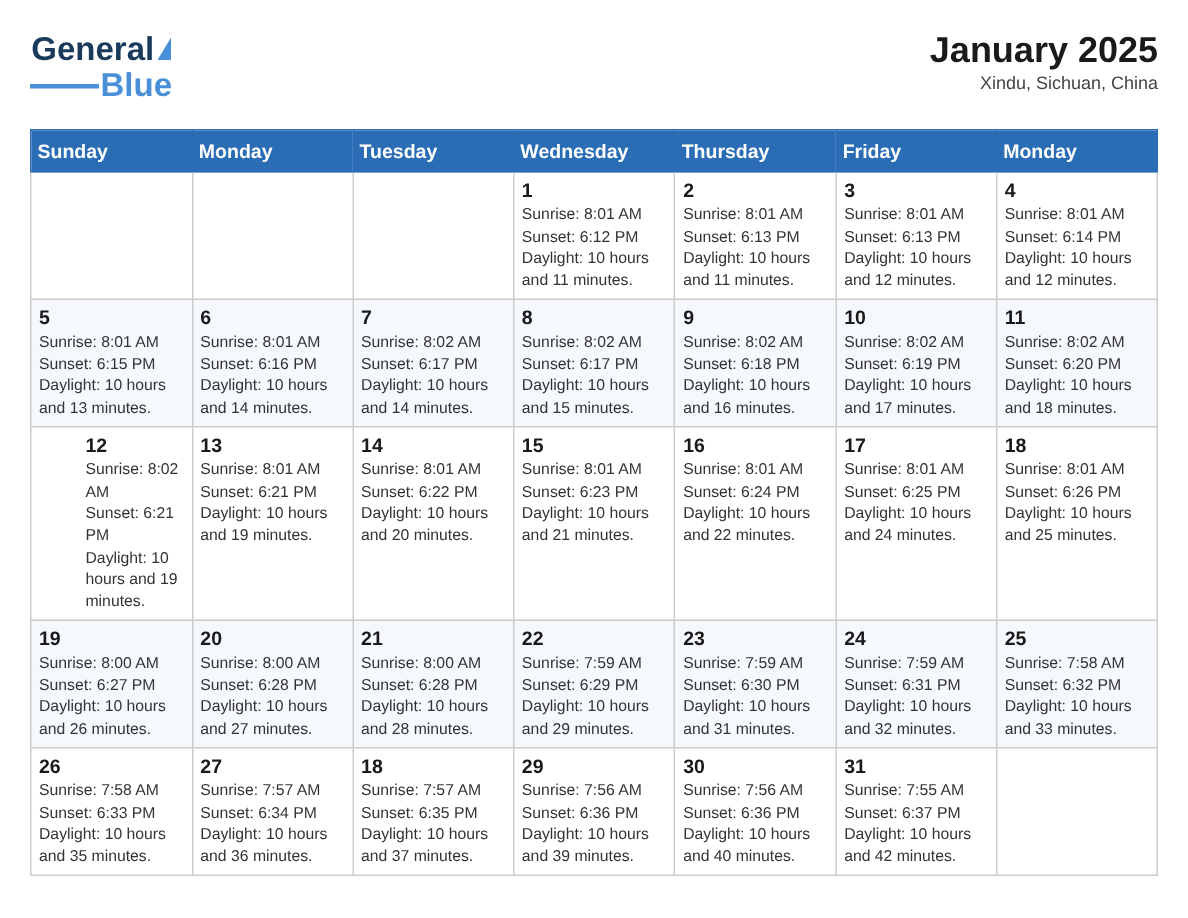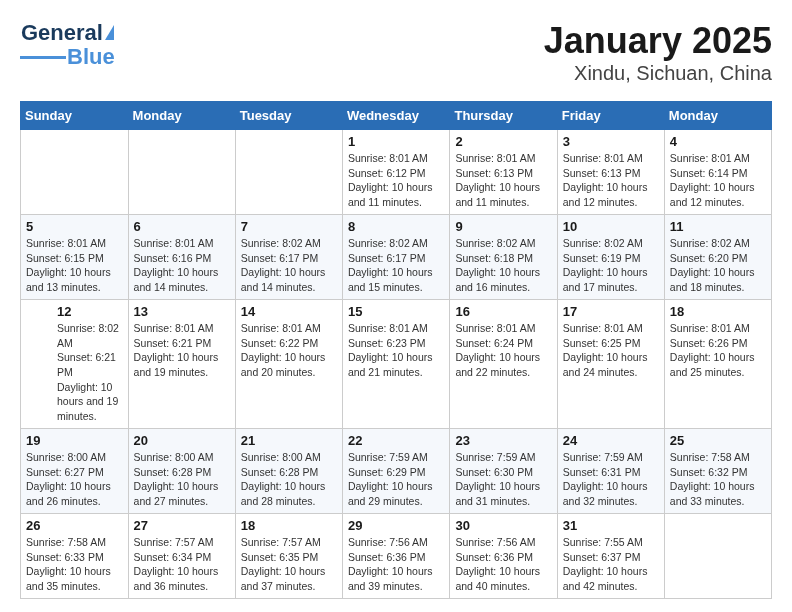--- a/index.html
+++ b/index.html
@@ -18,26 +18,26 @@
     }
     .logo {
       display: flex;
       flex-direction: column;
       align-items: center;
     }
     .title-block {
       text-align: right;
     }
     .title-block h1 {
-      font-size: 36px;
+      font-size: 24px;
       font-weight: bold;
       color: #1a1a1a;
     }
     .title-block h2 {
-      font-size: 20px;
+      font-size: 12px;
       font-weight: normal;
       color: #444;
     }
     table {
       width: 100%;
       border-collapse: collapse;
       font-size: 11px;
     }
     thead tr th {
       background: #2a6db5;

